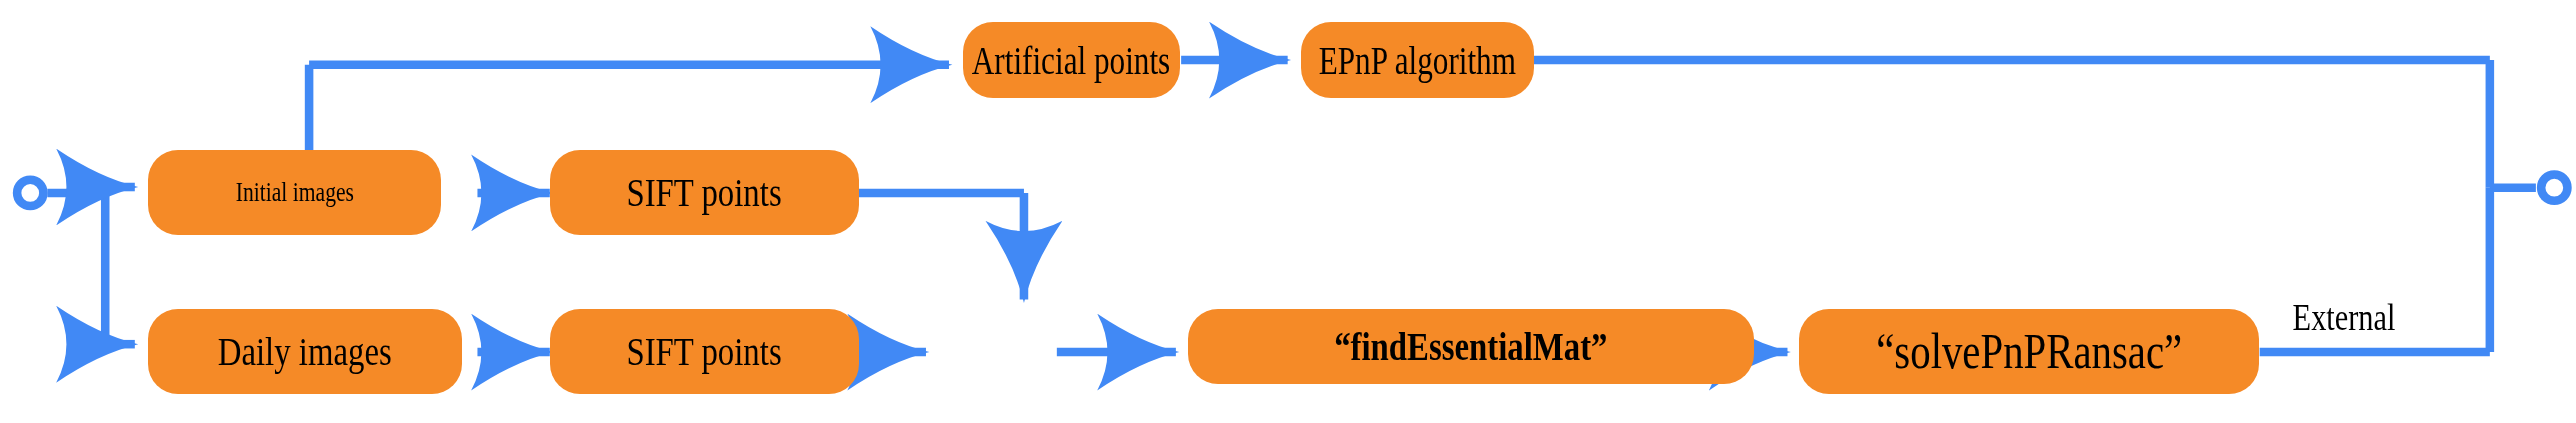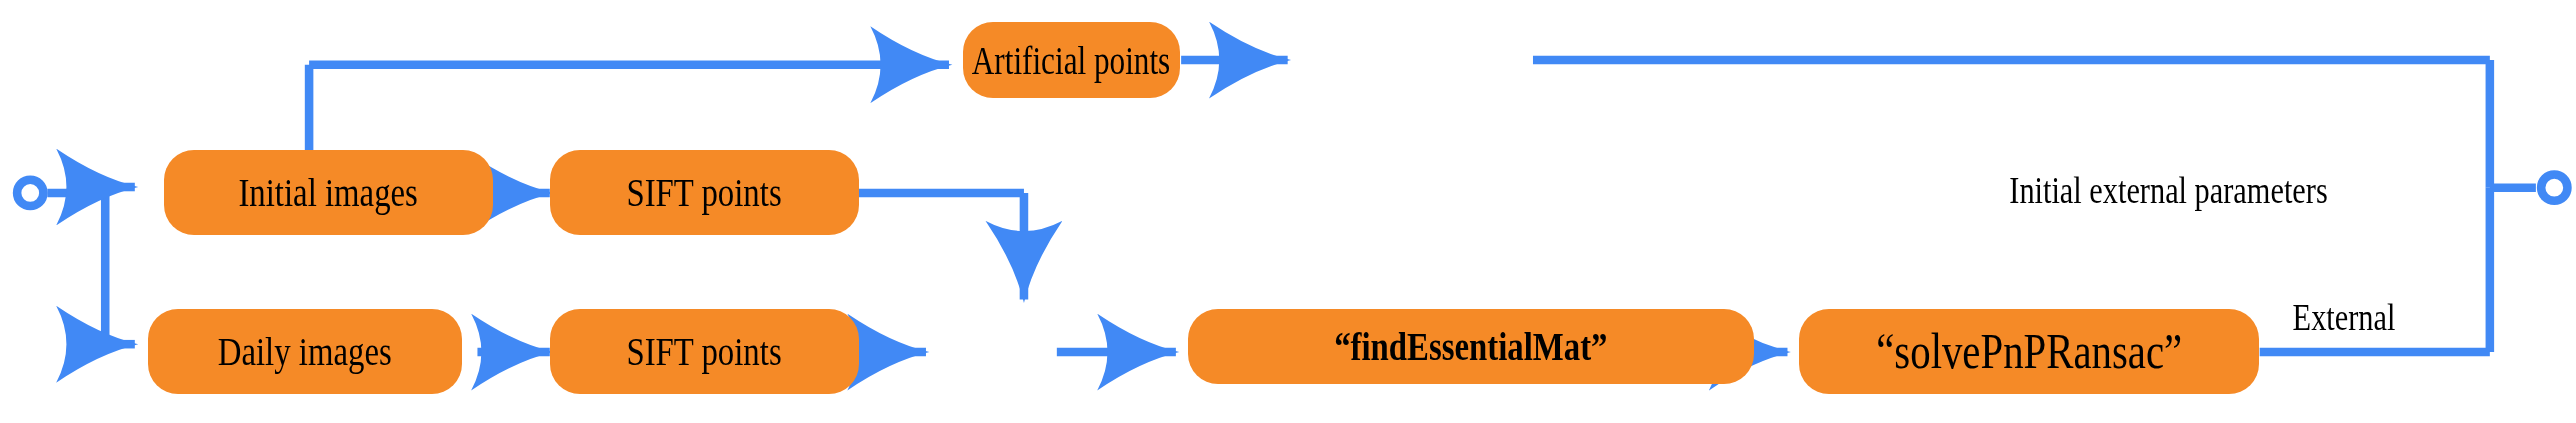--- a/index.html
+++ b/index.html
@@ -57,22 +57,25 @@
     </g>
 
     <circle cx="46" cy="293" r="20" fill="none" stroke="#4189F5" stroke-width="13"></circle>
     <circle cx="3884" cy="285" r="20" fill="none" stroke="#4189F5" stroke-width="13"></circle>
   </svg>
 
   <div class="node" style="left:963px;top:22px;width:217px;height:76px;font-size:39px;">
     <span>Artificial points</span>
   </div>
 
+  <div class="node" style="left:1301px;top:22px;width:233px;height:76px;font-size:39px;">
+    <span>EPnP algorithm</span>
+  </div>
 
-  <div class="node" style="left:164px;top:150px;width:329px;height:85px;font-size:41px;">
+  <div class="node" style="left:148px;top:150px;width:293px;height:85px;font-size:27px;">
     <span>Initial images</span>
   </div>
 
   <div class="node" style="left:550px;top:150px;width:309px;height:85px;font-size:41px;">
     <span>SIFT points</span>
   </div>
 
   <div class="node" style="left:148px;top:309px;width:314px;height:85px;font-size:41px;">
     <span>Daily images</span>
   </div>
@@ -83,23 +86,20 @@
 
 
   <div class="node" style="left:1188px;top:309px;width:566px;height:75px;font-size:41px;font-weight:bold;">
     <span>“findEssentialMat”</span>
   </div>
 
   <div class="node" style="left:1799px;top:309px;width:460px;height:85px;font-size:51px;">
     <span>“solvePnPRansac”</span>
   </div>
 
-  <div class="edgelabel" style="left:1958px;top:87px;width:421px;font-size:37px;">
-    <span>Initial external parameters</span>
-  </div>
 
   <div class="edgelabel" style="left:2216px;top:214px;width:256px;font-size:37px;">
     <span>External</span>
     <span>parameters</span>
   </div>
 
 </div>
 
 
 </body></html>

